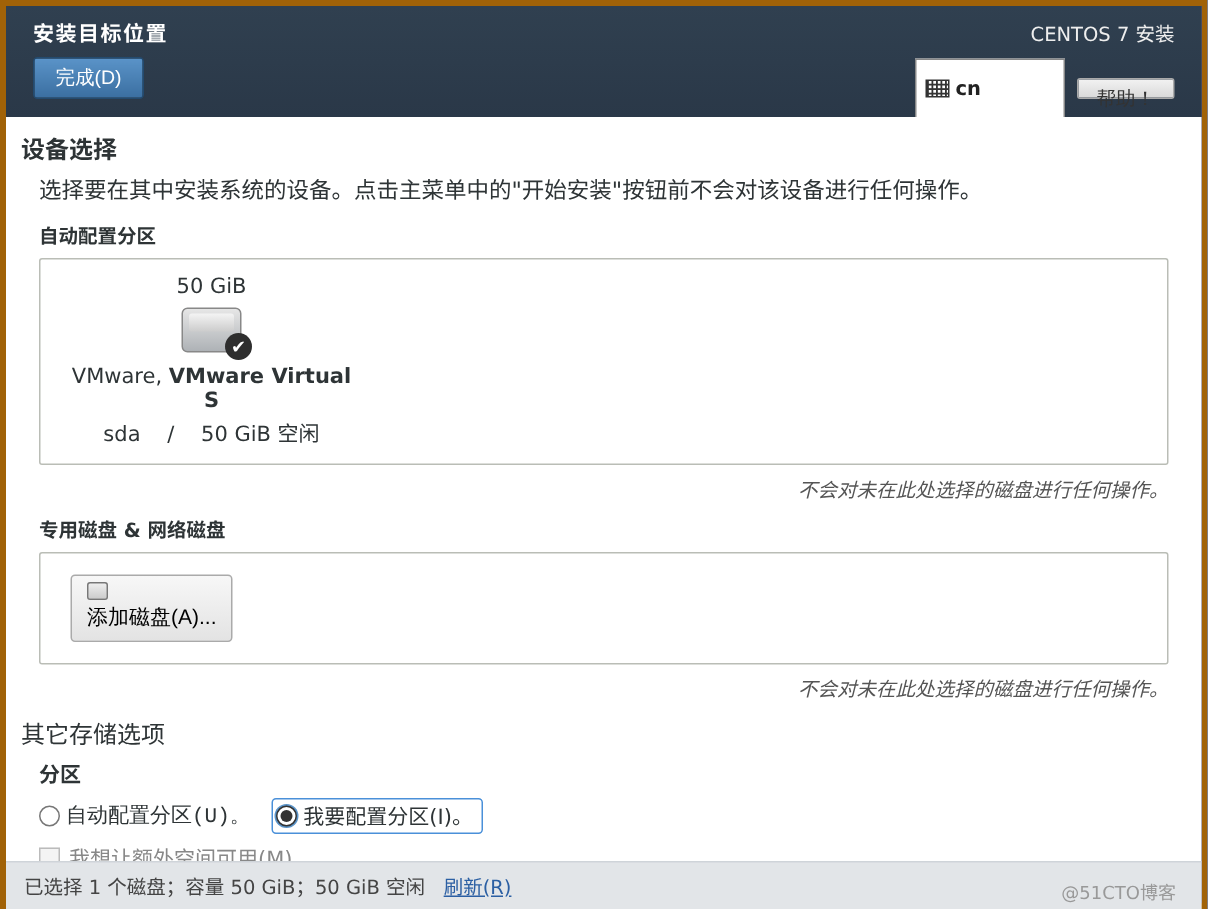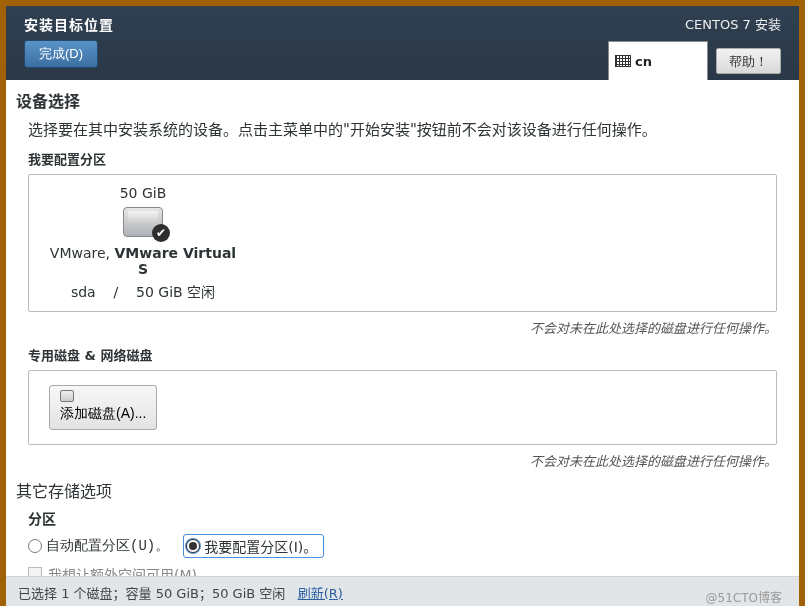--- a/index.html
+++ b/index.html
@@ -6,21 +6,21 @@
     body {
       font-family: "DejaVu Sans", "Noto Sans CJK SC", "Microsoft YaHei", sans-serif;
       background: #2d3a4a;
       width: 805px;
       height: 606px;
       overflow: hidden;
       font-size: 14px;
       color: #2e3436;
     }
     .outer {
-      border: 6px solid #a16207;
+      border: 4px solid #a16207;
       width: 805px;
       height: 606px;
       background: #1d4ed8;
     }
     .header {
       background: linear-gradient(#304050, #2a3848);
       color: #fff;
       display: flex;
       justify-content: space-between;
       padding: 8px 18px 10px 18px;
@@ -58,21 +58,21 @@
     }
     .lang-text { font-size: 13px; color:#222; font-weight:bold;}
     .help-btn {
       background: linear-gradient(#f2f2f2, #d9d9d9);
       border: 1px solid #aaa;
       color: #333;
       padding: 4px 12px;
       border-radius: 2px;
       font-size: 13px;
       cursor: pointer;
-      height: 26px;
+      height: 14px;
     }
     .content {
       background: #fff;
       height: 528px;
       overflow: hidden;
       position: relative;
     }
     .section-title {
       font-size: 16px;
       font-weight: bold;
@@ -184,21 +184,21 @@
         </div>
         <button class="help-btn">帮助！</button>
       </div>
     </div>
   </div>
 
   <div class="content">
     <div class="section-title">设备选择</div>
     <div class="section-desc">选择要在其中安装系统的设备。点击主菜单中的"开始安装"按钮前不会对该设备进行任何操作。</div>
 
-    <div class="sub-title">我要配置分区</div>
+    <div class="sub-title">自动配置分区</div>
     <div class="disk-box">
       <div class="disk-item">
         <div class="disk-size">50 GiB</div>
         <div class="disk-image">
           <div class="disk-check">✔</div>
         </div>
         <div class="disk-name">
           <span>VMware,</span>
           <b>VMware Virtual S</b>
         </div>

